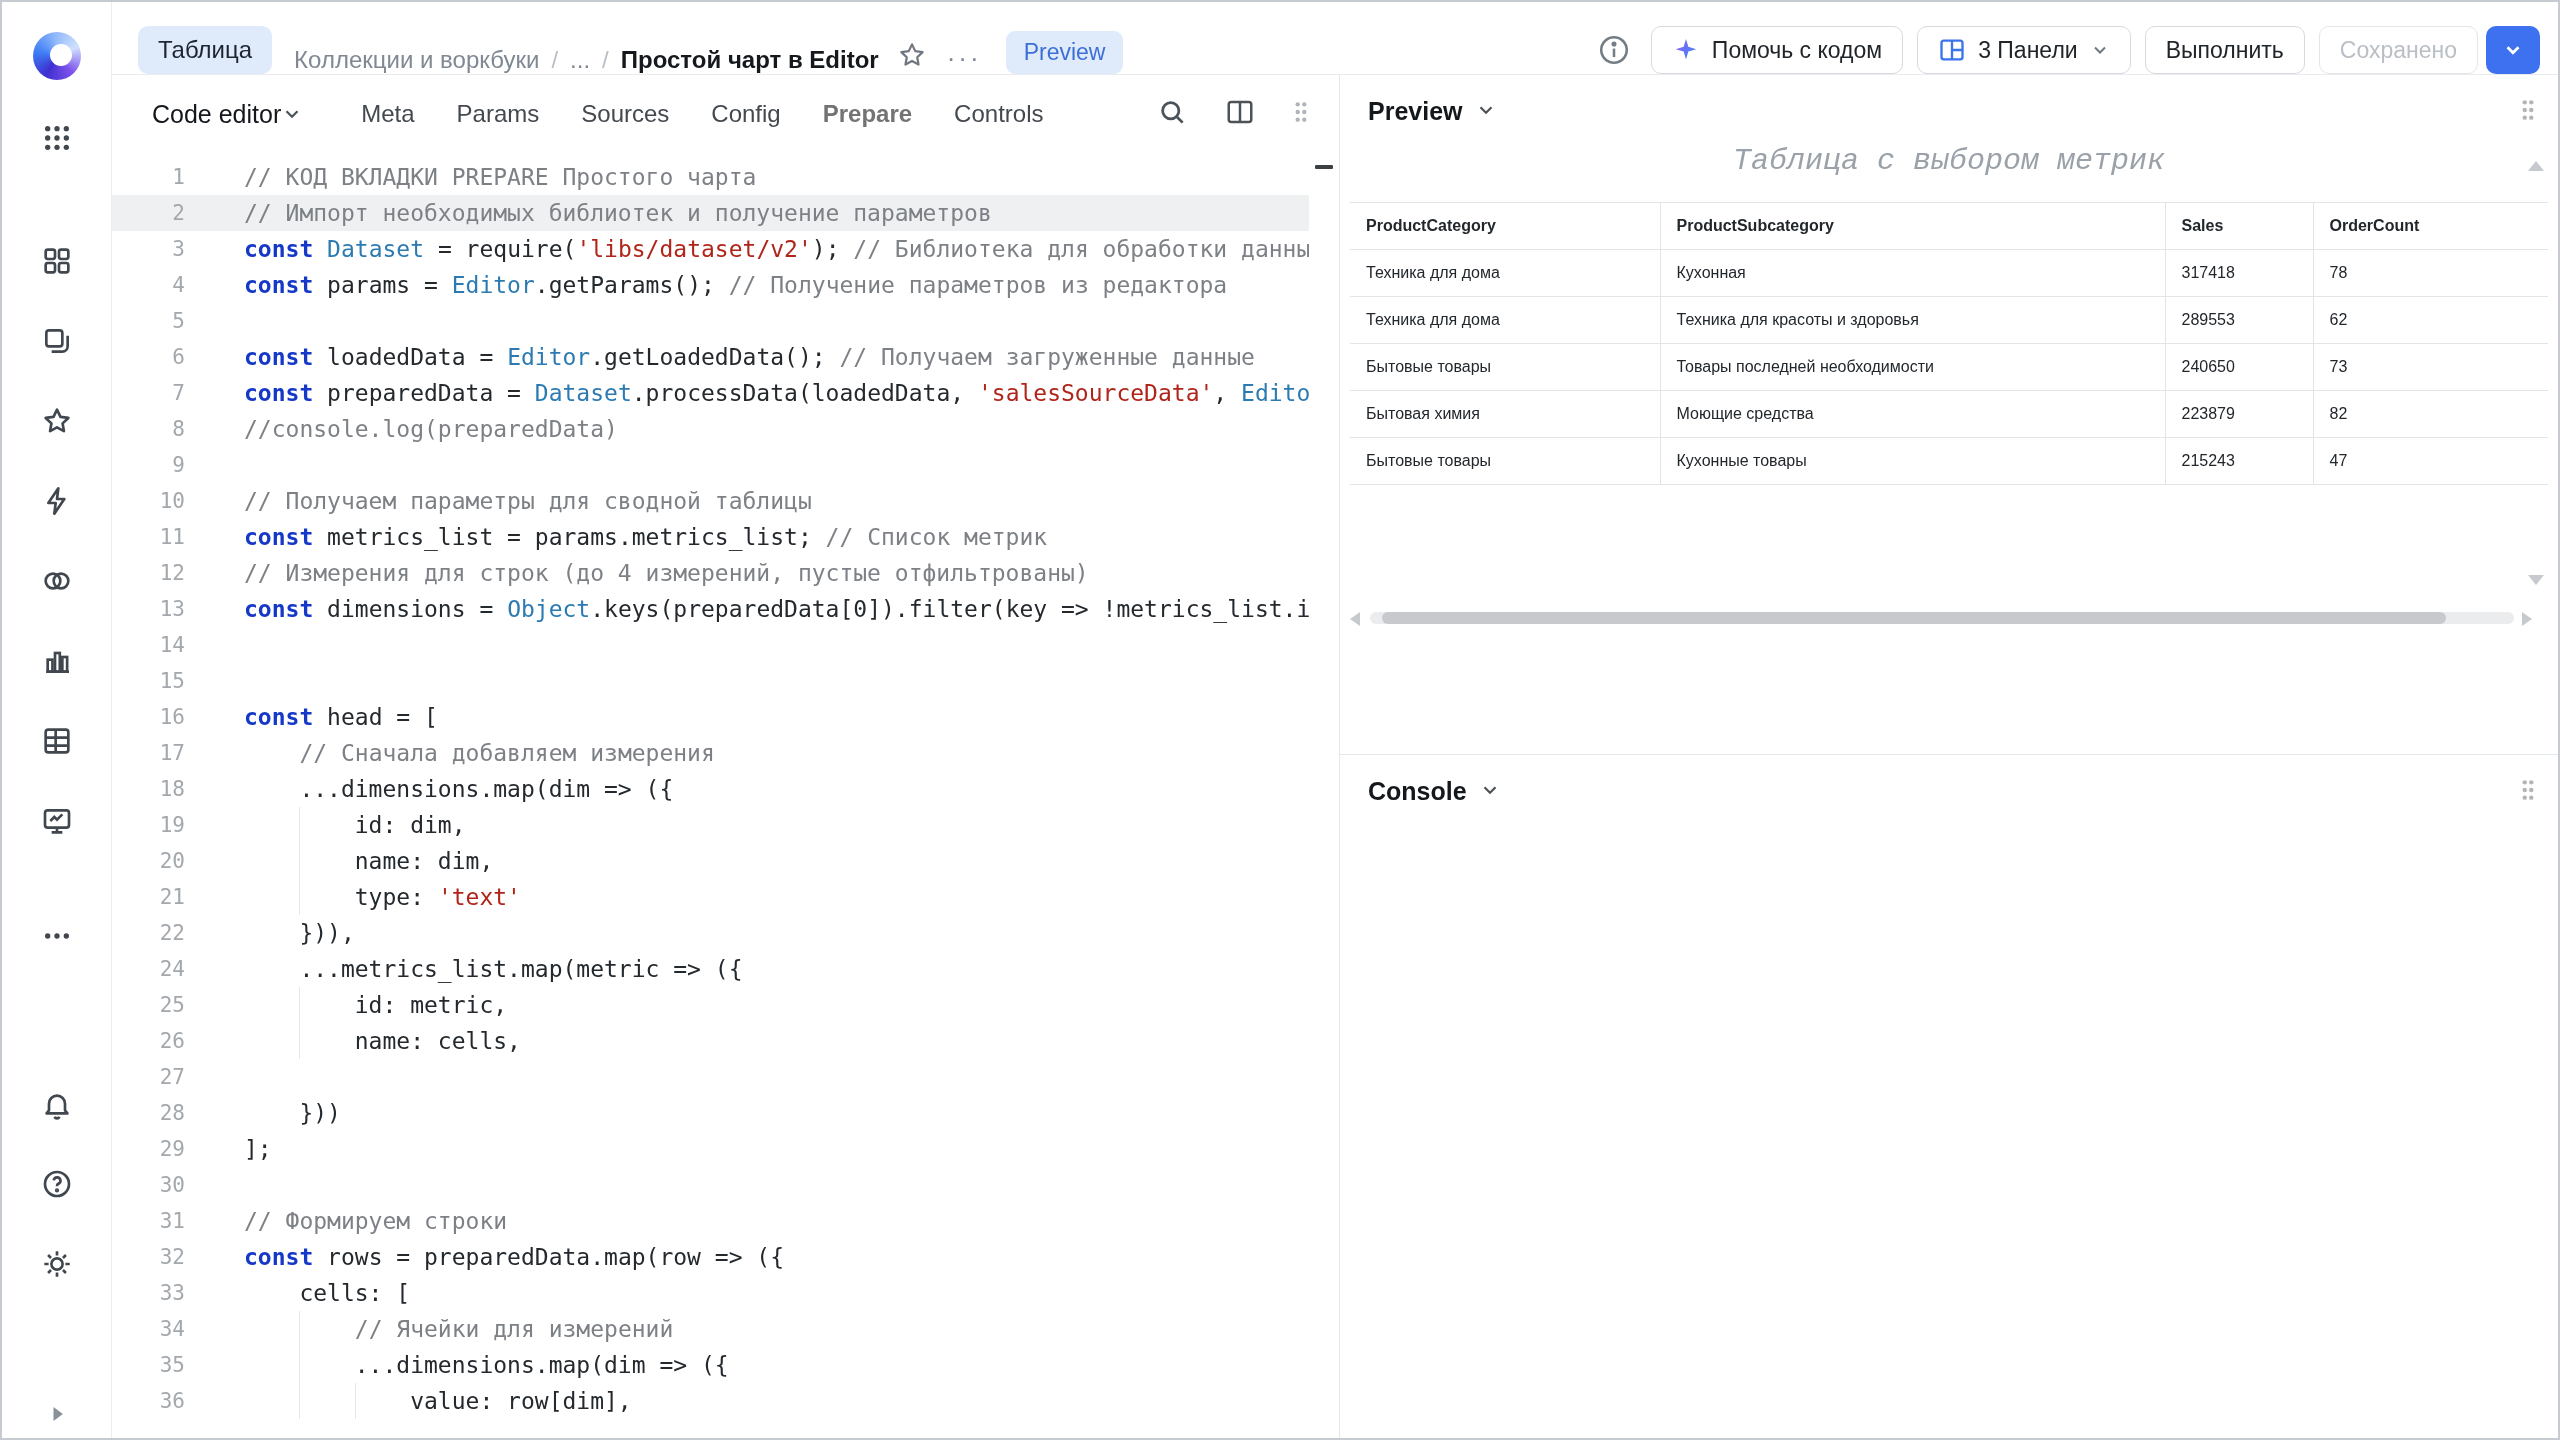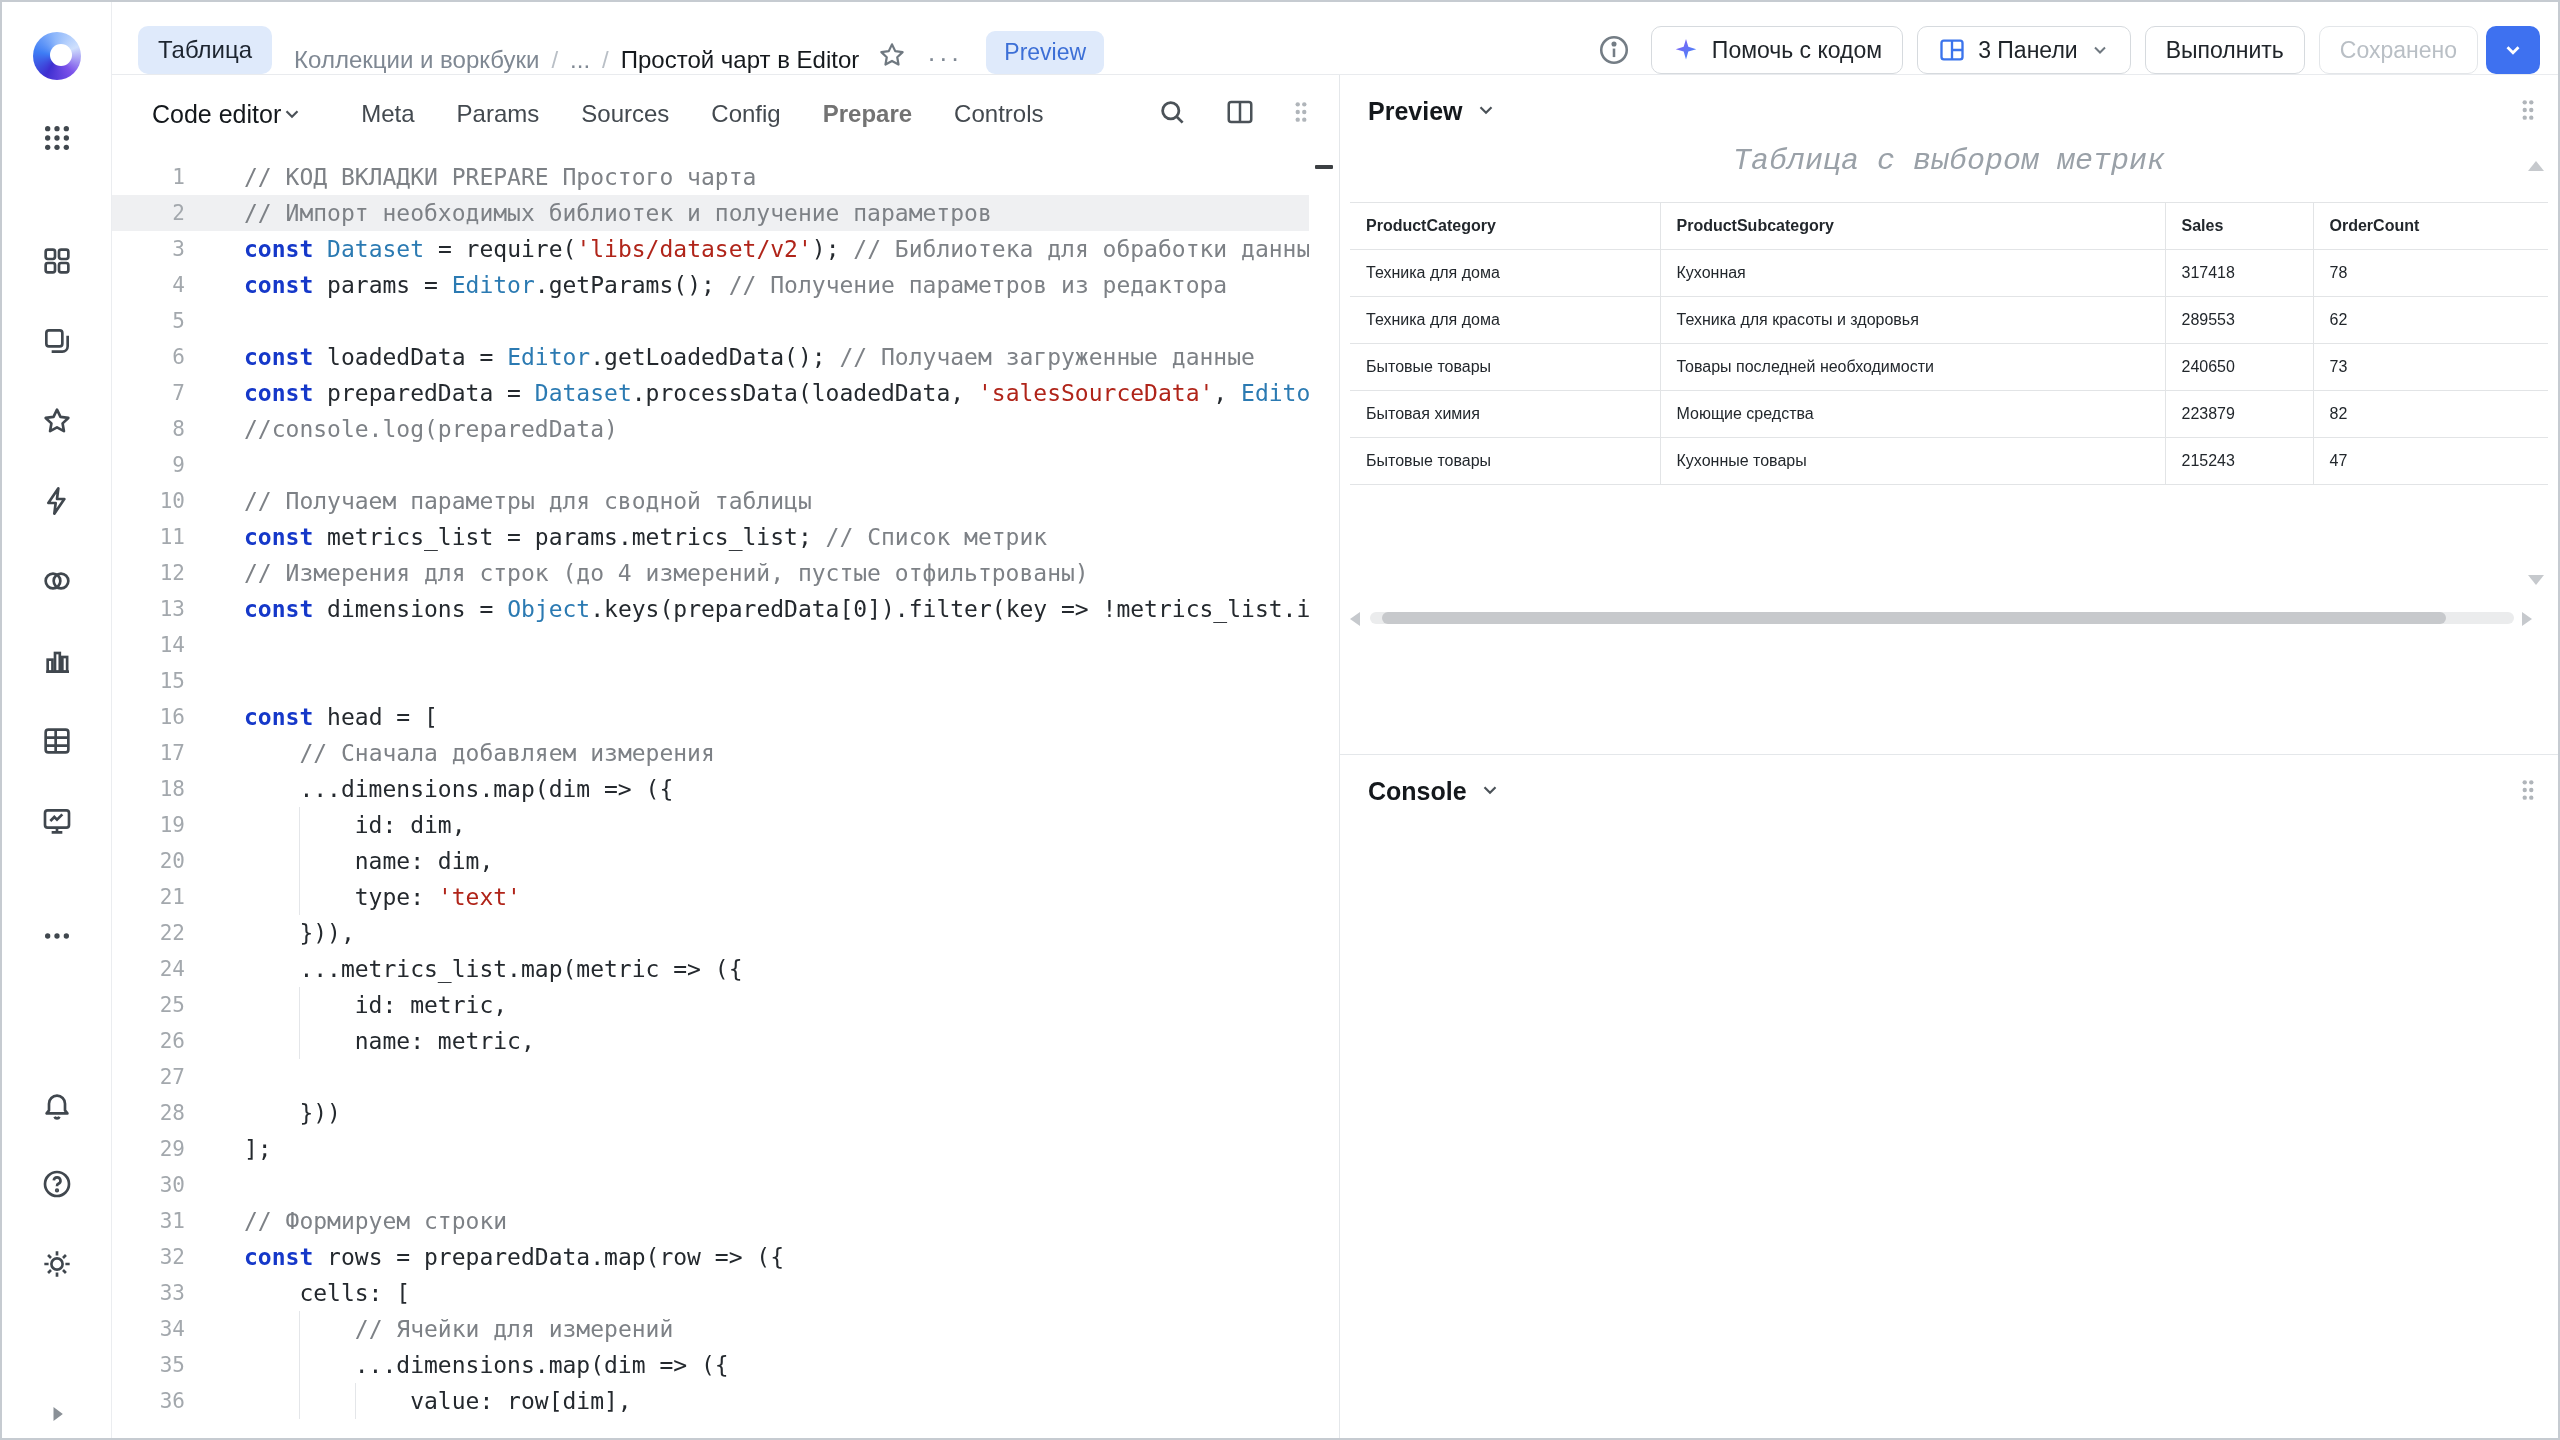--- a/index.html
+++ b/index.html
@@ -15,21 +15,21 @@
 
   
   .main { flex:1; display:flex; flex-direction:column; min-width:0; }
 
   
   .topbar { height:73px; flex:none; display:flex; align-items:flex-end; padding:0 18px 0 26px; border-bottom:1px solid #e9ebee; background:#fff; }
   .chip { background:#dfeafb; border-radius:10px; padding:10px 20px; font-size:24px; color:#1d2530; cursor:pointer; }
   .crumbs { display:flex; align-items:center; margin-left:22px; font-size:24px; white-space:nowrap; }
   .crumb-root, .crumb-ellipsis { color:#7f8893; cursor:pointer; }
   .crumb-sep { color:#b9bfc6; margin:0 12px; }
-  .crumb-current { color:#15191d; font-weight:400; }
+  .crumb-current { color:#15191d; font-weight:700; }
   .fav-star { margin-left:18px; cursor:pointer; }
   .more-dots { margin-left:20px; color:#7f8893; font-size:26px; letter-spacing:3px; cursor:pointer; }
   .preview-chip { margin-left:24px; background:#dfeafb; color:#3c6fd6; border-radius:9px; padding:8px 18px; font-size:23px; cursor:pointer; }
   .topbar-right { margin-left:auto; display:flex; align-items:center; gap:14px; }
   .icon-btn { background:none; border:none; cursor:pointer; display:flex; align-items:center; padding:6px; }
   .btn { height:48px; border:1px solid #d6dade; border-radius:10px; background:#fff; font-size:23px; color:#20252a; display:flex; align-items:center; gap:12px; padding:0 20px; cursor:pointer; font-family:inherit; }
   .btn.disabled { color:#b9bfc5; border-color:#e3e6e9; cursor:default; }
   .btn-blue { width:54px; height:48px; background:#3e71f0; border:none; border-radius:10px; display:flex; align-items:center; justify-content:center; cursor:pointer; }
   .save-group { display:flex; gap:8px; }
 
@@ -334,21 +334,21 @@
               <div class="cl"><span class="ln">15</span></div>
               <div class="cl"><span class="ln">16</span><span class="ct"><span class="tk-k">const</span><span class="tk-p"> head = [</span></span></div>
               <div class="cl"><span class="ln">17</span><span class="ct"><span class="tk-p">    </span><span class="tk-c">// Сначала добавляем измерения</span></span></div>
               <div class="cl"><span class="ln">18</span><span class="ct"><span class="tk-p">    ...dimensions.map(dim =&gt; ({</span></span></div>
               <div class="cl"><span class="ln">19</span><span class="ct"><span class="tk-p">        id: dim,</span><i class="guide" style="left: 4ch;"></i></span></div>
               <div class="cl"><span class="ln">20</span><span class="ct"><span class="tk-p">        name: dim,</span><i class="guide" style="left: 4ch;"></i></span></div>
               <div class="cl"><span class="ln">21</span><span class="ct"><span class="tk-p">        type: </span><span class="tk-s">'text'</span><i class="guide" style="left: 4ch;"></i></span></div>
               <div class="cl"><span class="ln">22</span><span class="ct"><span class="tk-p">    })),</span></span></div>
               <div class="cl"><span class="ln">24</span><span class="ct"><span class="tk-p">    ...metrics_list.map(metric =&gt; ({</span></span></div>
               <div class="cl"><span class="ln">25</span><span class="ct"><span class="tk-p">        id: metric,</span><i class="guide" style="left: 4ch;"></i></span></div>
-              <div class="cl"><span class="ln">26</span><span class="ct"><span class="tk-p">        name: metric,</span><i class="guide" style="left: 4ch;"></i></span></div>
+              <div class="cl"><span class="ln">26</span><span class="ct"><span class="tk-p">        name: cells,</span><i class="guide" style="left: 4ch;"></i></span></div>
               <div class="cl"><span class="ln">27</span><span class="ct"></span></div>
               <div class="cl"><span class="ln">28</span><span class="ct"><span class="tk-p">    }))</span></span></div>
               <div class="cl"><span class="ln">29</span><span class="ct"><span class="tk-p">];</span></span></div>
               <div class="cl"><span class="ln">30</span><span class="ct"></span></div>
               <div class="cl"><span class="ln">31</span><span class="ct"><span class="tk-c">// Формируем строки</span></span></div>
               <div class="cl"><span class="ln">32</span><span class="ct"><span class="tk-k">const</span><span class="tk-p"> rows = preparedData.map(row =&gt; ({</span></span></div>
               <div class="cl"><span class="ln">33</span><span class="ct"><span class="tk-p">    cells: [</span></span></div>
               <div class="cl"><span class="ln">34</span><span class="ct"><span class="tk-p">        </span><span class="tk-c">// Ячейки для измерений</span><i class="guide" style="left: 4ch;"></i></span></div>
               <div class="cl"><span class="ln">35</span><span class="ct"><span class="tk-p">        ...dimensions.map(dim =&gt; ({</span><i class="guide" style="left: 4ch;"></i></span></div>
               <div class="cl"><span class="ln">36</span><span class="ct"><span class="tk-p">            value: row[dim],</span><i class="guide" style="left: 4ch;"></i><i class="guide" style="left: 8ch;"></i></span></div>

